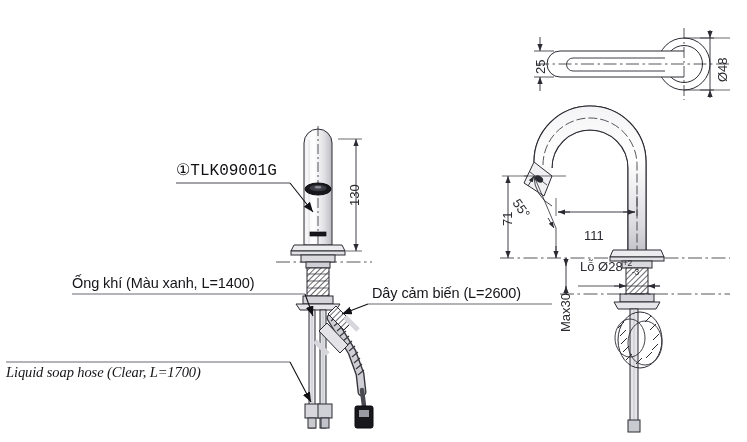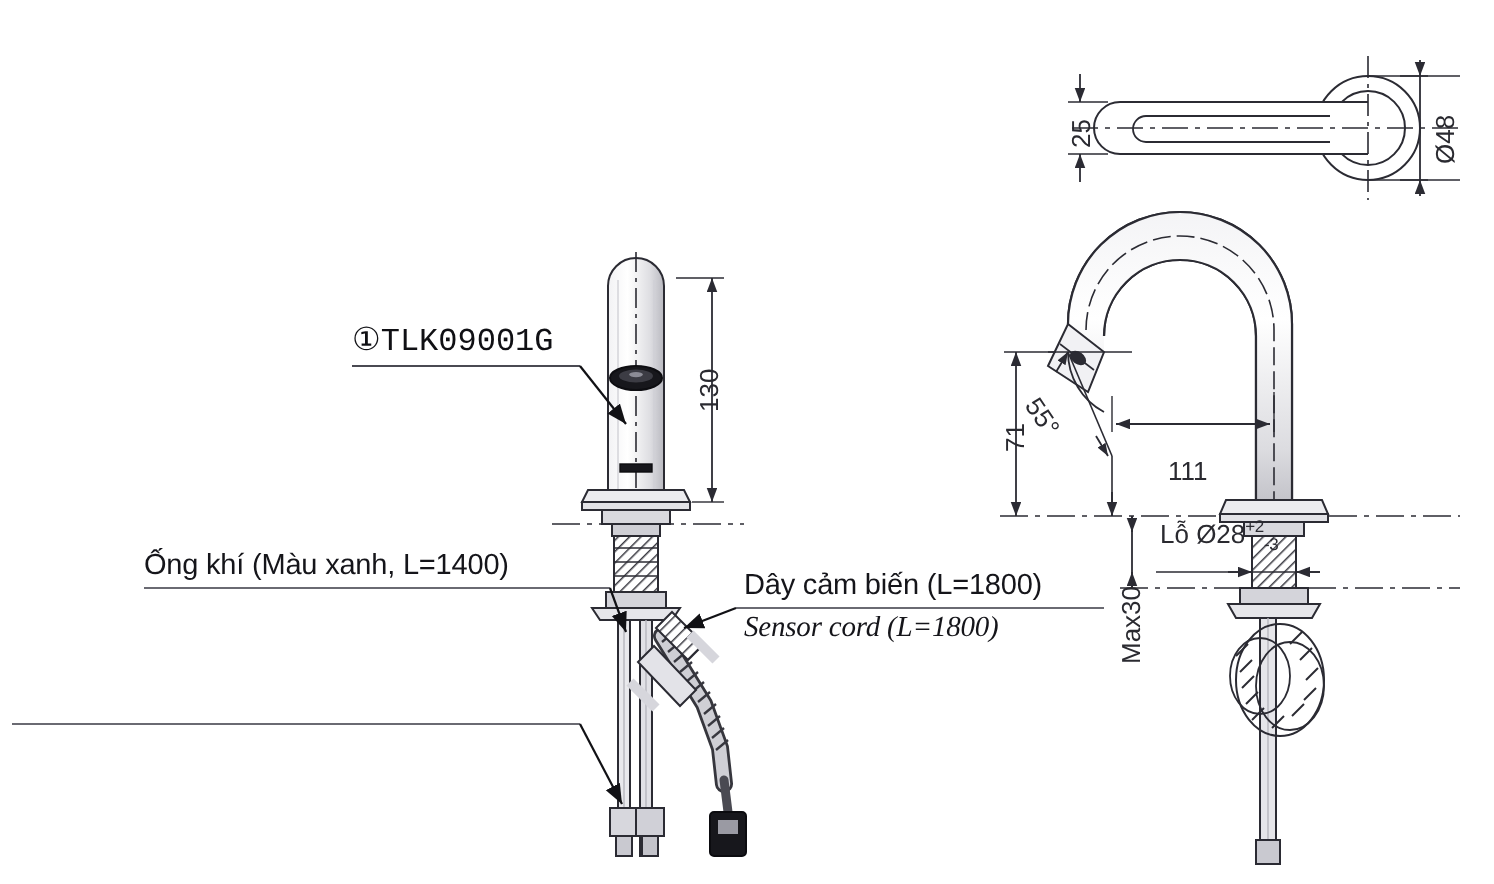--- a/index.html
+++ b/index.html
@@ -267,23 +267,23 @@
     </g>
   </g>
 </svg>
 
 <div class="lbl code" style="left:176px;top:160px;">
   <span>①</span><span>TLK09001G</span>
 </div>
 
 <div class="lbl vn" style="left:72px;top:275px;">Ống khí (Màu xanh, L=1400)</div>
 
-
-<div class="lbl vn" style="left:372px;top:285px;">Dây cảm biến (L=1800)</div>
-<div class="lbl en" style="left:372px;top:306px;">Sensor cord (L=1800)</div>
+<div class="lbl en" style="left:6px;top:364px;">Liquid soap hose (Clear, L=1700)</div>
+
+<div class="lbl vn" style="left:372px;top:285px;">Dây cảm biến (L=2600)</div>
 
 <div class="lbl dim rot90" style="left:347px;top:206px;">130</div>
 
 <div class="lbl dim rot90" style="left:533px;top:74px;">25</div>
 
 <div class="lbl dim rot90" style="left:715px;top:82px;">Ø48</div>
 
 <div class="lbl dim rot90" style="left:500px;top:226px;">71</div>
 
 <div class="lbl dim" style="left:584px;top:215px;margin-top:13px;">111</div>

